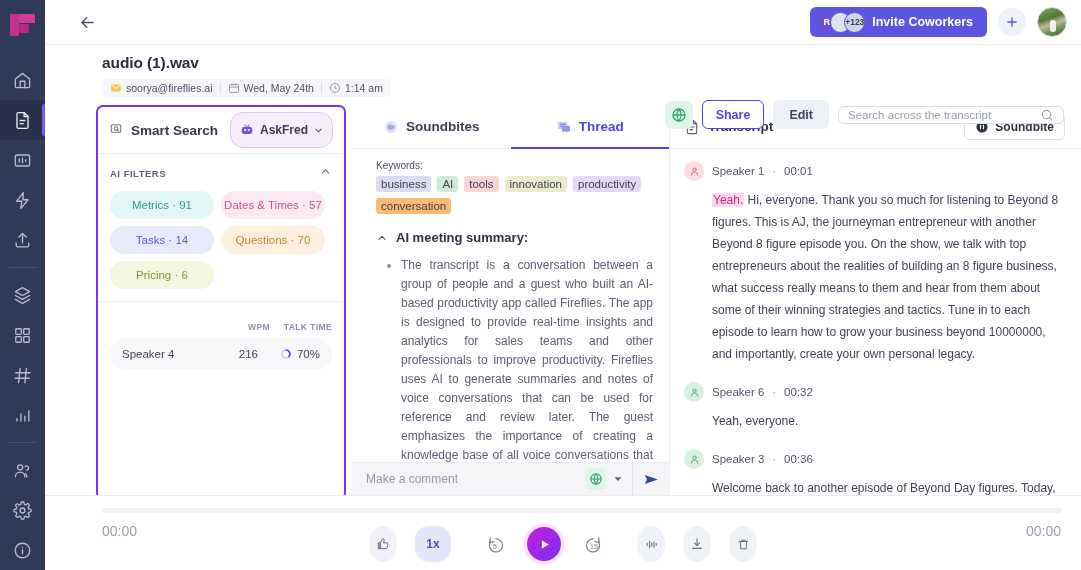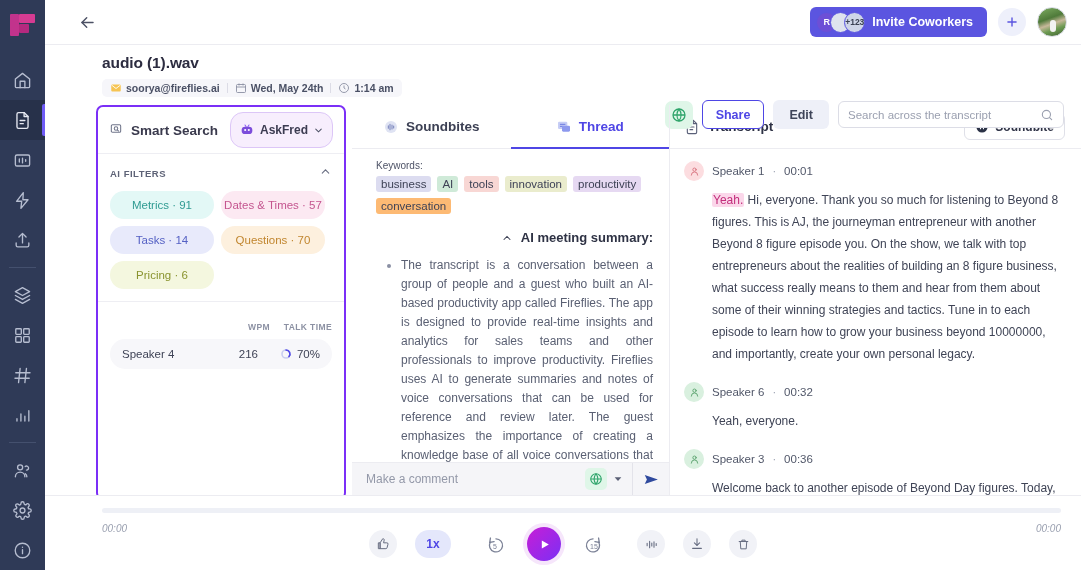--- a/index.html
+++ b/index.html
@@ -71,41 +71,41 @@
     background:#f2f2f2; border-radius:3px;
   }
 
   
   .filehdr { padding: 9px 0 0 57px; flex: 0 0 auto; position: relative; }
   .filename { font-size: 15.5px; font-weight: 700; color: #2c2c40; letter-spacing: -0.1px; }
   .filemeta {
     display: inline-flex; align-items: center; gap: 5px; margin-top: 7px;
     background: #f6f6fa; border-radius: 5px; padding: 3px 8px;
   }
-  .filemeta .mi { display: inline-flex; align-items: center; gap: 4px; font-size: 10.5px; color: #4a5065; font-weight: 700; }
+  .filemeta .mi { display: inline-flex; align-items: center; gap: 4px; font-size: 10.5px; color: #4a5065; font-weight: 400; }
   .filemeta .sep { width: 1px; height: 10px; background: #dcdce6; margin: 0 2px; }
 
   
   .hdr-actions { position: absolute; right: 17px; top: 55px; display: flex; align-items: center; gap: 9px; }
   .globe-chip {
     width: 28px; height: 28px; border-radius: 7px; background: #dff6e8;
     display: flex; align-items: center; justify-content: center;
   }
   .share-btn {
     height: 29px; min-width: 55px; border: 1.6px solid #4e46e5; border-radius: 6px; background:#fff;
     color:#4e46e5; font-size: 12.5px; font-weight: 700; display:flex; align-items:center; justify-content:center;
     padding: 0 13px; cursor: pointer;
   }
   .edit-btn {
     height: 29px; border-radius: 6px; background:#eef0f8; color:#3e4459;
     font-size: 12.5px; font-weight: 600; display:flex; align-items:center; justify-content:center;
     padding: 0 16px; cursor: pointer;
   }
   .search-box {
-    width: 226px; height: 27px; border: 1px solid #dcdde6; border-radius: 6px;
+    width: 226px; height: 18px; border: 1px solid #dcdde6; border-radius: 6px;
     display:flex; align-items:center; padding: 0 9px; background:#fff; cursor:text;
   }
   .search-box input {
     border:none; outline:none; flex:1; font-size: 11.5px; color:#333; font-family: inherit; background: transparent;
   }
   .search-box input::placeholder { color: #9ba0b0; }
 
   
   .body { display: flex; flex: 1; min-height: 0; padding: 0 0 0 0; margin-top: 7px; }
 
@@ -159,21 +159,21 @@
     font-size: 13.5px; font-weight: 700; color:#3c4054; cursor:pointer; position: relative;
   }
   .tab.active { color: #4f46e5; }
   .tab.active::after {
     content:""; position:absolute; left:0; right:0; bottom:-1px; height:2.5px; background:#4f46e5;
   }
   .mid-scroll { flex: 1; overflow: hidden; padding: 11px 16px 0 24px; }
   .kw-label { font-size: 10px; color:#4d5266; }
   .kw-row { display:flex; flex-wrap:wrap; gap: 6px; margin-top: 5px; }
   .kw { font-size: 11.5px; padding: 2px 5px; border-radius: 3px; color:#3e4256; cursor:pointer; }
-  .sum-head { display:flex; align-items:center; gap:8px; margin-top: 16px; font-size:13px; font-weight:700; color:#2e3244;justify-content:flex-end; }
+  .sum-head { display:flex; align-items:center; gap:8px; margin-top: 16px; font-size:13px; font-weight:700; color:#2e3244; }
   .sum-list { margin-top: 11px; padding-left: 25px; }
   .sum-list li { font-size: 12px; line-height: 19px; color:#5a6073; text-align: justify; }
   .sum-list li::marker { color: #8a8fa3; }
 
   
   .comment-bar {
     position: absolute; left: 0; right: 0; bottom: 0; height: 33px; background: #f5f5f8;
     display: flex; align-items: center; padding: 0 0 0 14px; border-top: 1px solid #ececf1;
   }
   .comment-bar input {
@@ -217,24 +217,24 @@
   
   .player {
     height: 75px; flex: 0 0 75px; border-top: 1px solid #ececf1; display:flex; align-items:center;
     position: relative; padding: 0 20px; background:#fff;
   }
   .pb-track {
     position: absolute; left: 57px; right: 20px; top: 12px; height: 5px; background: #eef0f6; border-radius: 3px;
     cursor: pointer;
   }
   .pb-times { position: absolute; left: 57px; right: 20px; top: 27px; display:flex; justify-content: space-between; }
-  .pb-time { font-size: 10px; color:#9aa0b0;font-style:italic; }
+  .pb-time { font-size: 14px; color:#9aa0b0; }
   .ctrls { margin: 22px auto 0 auto; display:flex; align-items:center; gap: 18px; }
   .cbtn {
-    width: 28px; height: 28px; border-radius: 50%; background:#f1f2f7;
+    width: 28px; height: 36px; border-radius: 50%; background:#f1f2f7;
     display:flex; align-items:center; justify-content:center; cursor:pointer;
   }
   .cbtn.speed { width: 36px; border-radius: 14px; background:#e4e7fb; font-size:12px; font-weight:700; color:#4f46e5; }
   .cbtn.plain { background: transparent; }
   .cbtn.play {
     width: 34px; height:34px; background: linear-gradient(135deg,#c71ed6,#7c2ff5);
     box-shadow: 0 0 0 4px #f6e6fb;
   }
   .gap-l { margin-left: 12px; }
 </style>

